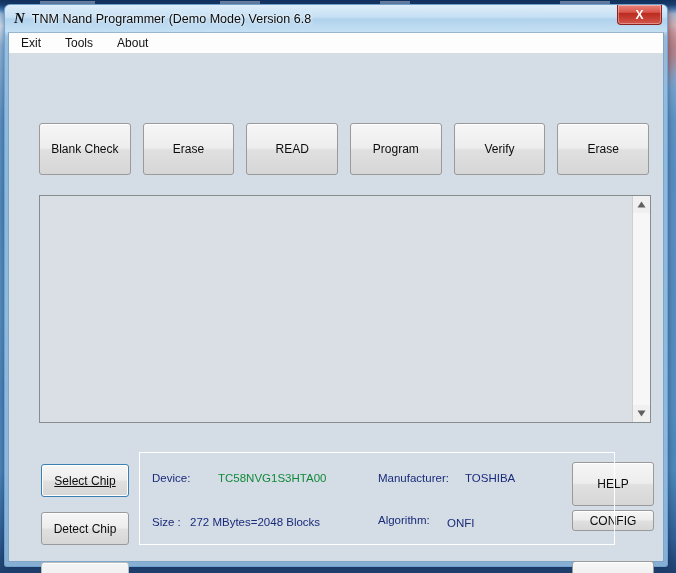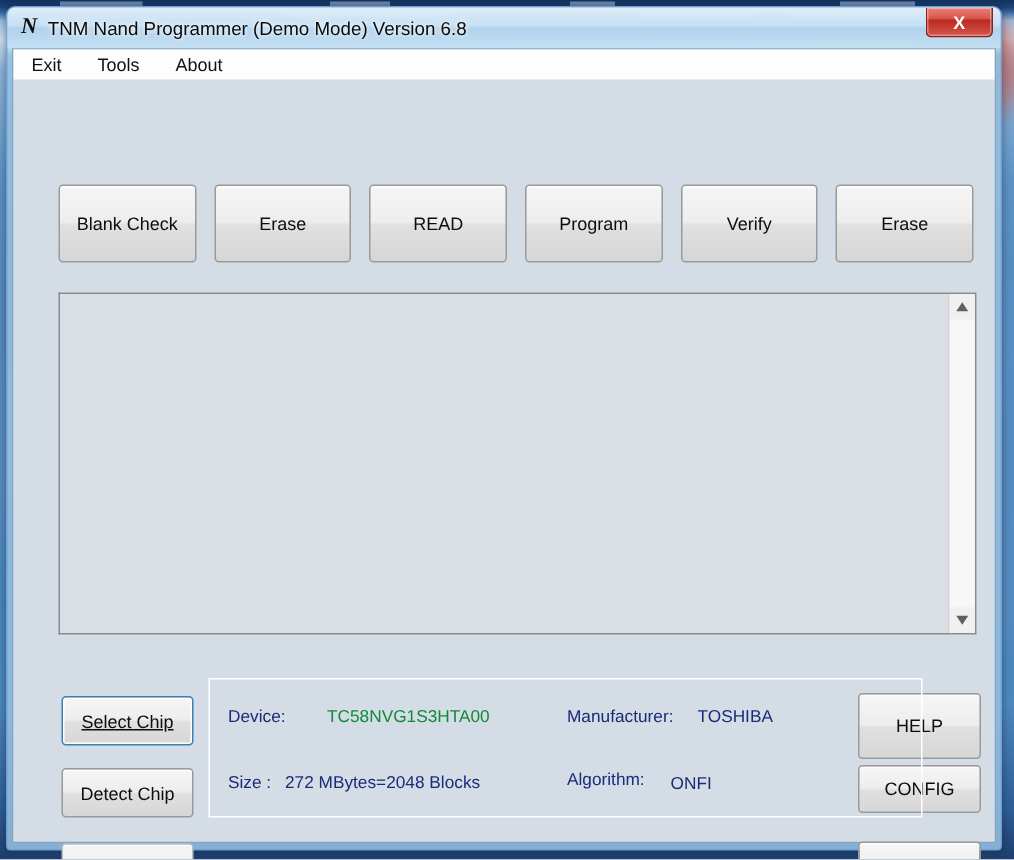--- a/index.html
+++ b/index.html
@@ -237,21 +237,21 @@
   #r-size-label   { left: 12px; top: 63px; }
   #r-size-value   { left: 50px; top: 63px; }
   #r-algo-label   { left: 238px; top: 61px; }
   #r-algo-value   { left: 307px; top: 64px; }
 
   
   #select-chip { position:absolute; left:32px; top:410px; width:88px; height:33px; }
   #detect-chip { position:absolute; left:32px; top:458px; width:88px; height:33px; }
   #abort-btn   { position:absolute; left:32px; top:508px; width:88px; height:36px; }
   #help-btn    { position:absolute; left:563px; top:408px; width:82px; height:44px; }
-  #config-btn  { position:absolute; left:563px; top:456px; width:82px; height:32px; }
+  #config-btn  { position:absolute; left:563px; top:456px; width:82px; height:21px; }
   #clean-log-btn{position:absolute; left:563px; top:507px; width:82px; height:38px; }
 </style>
 </head>
 <body>
 
 <div id="desktop">
   <div class="smudge s1"></div>
   <div class="smudge s2"></div>
   <div class="smudge s3"></div>
   <div class="smudge s4"></div>

